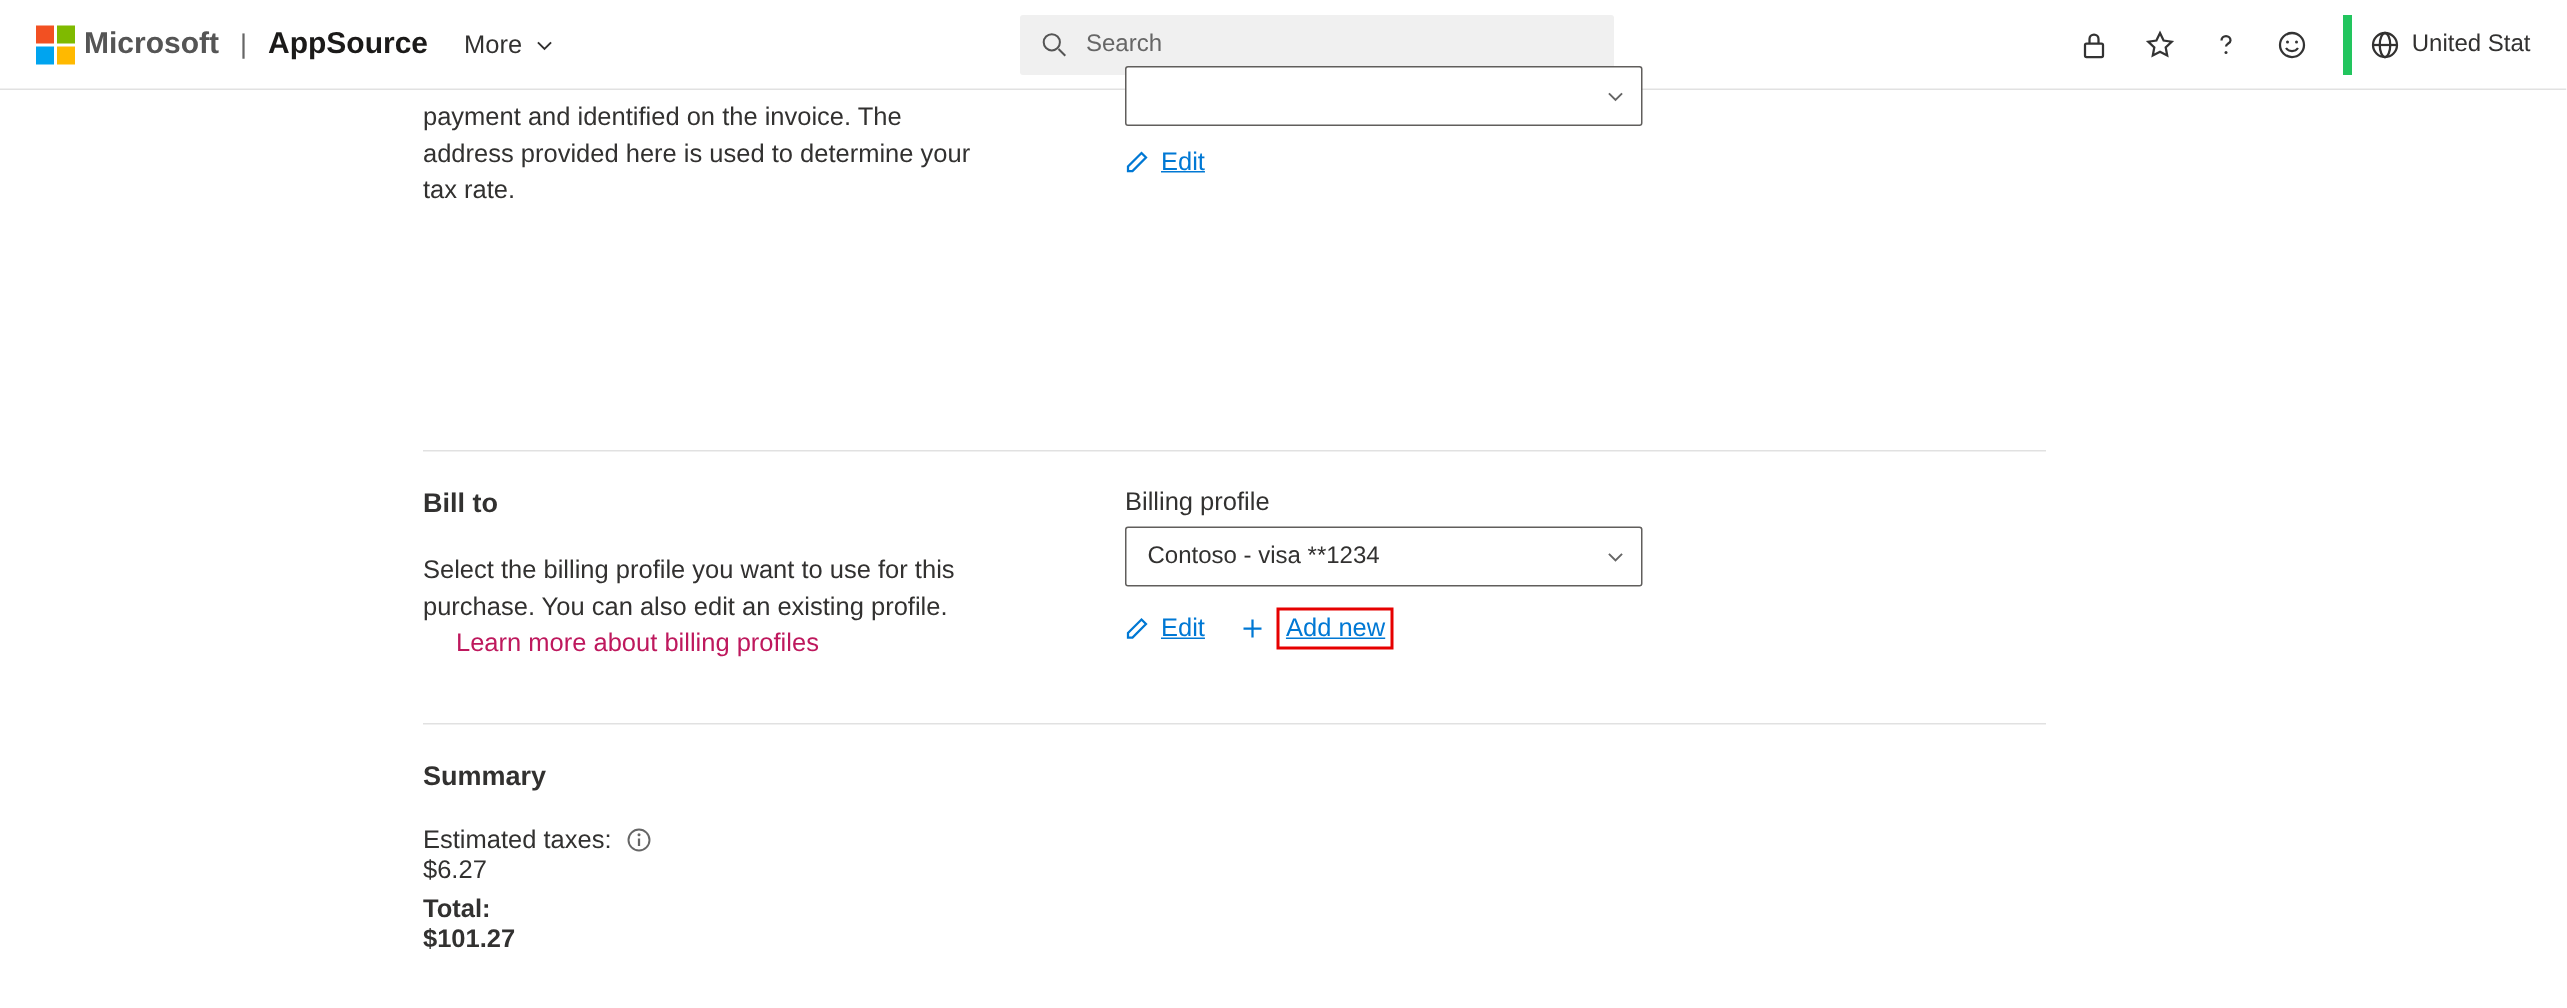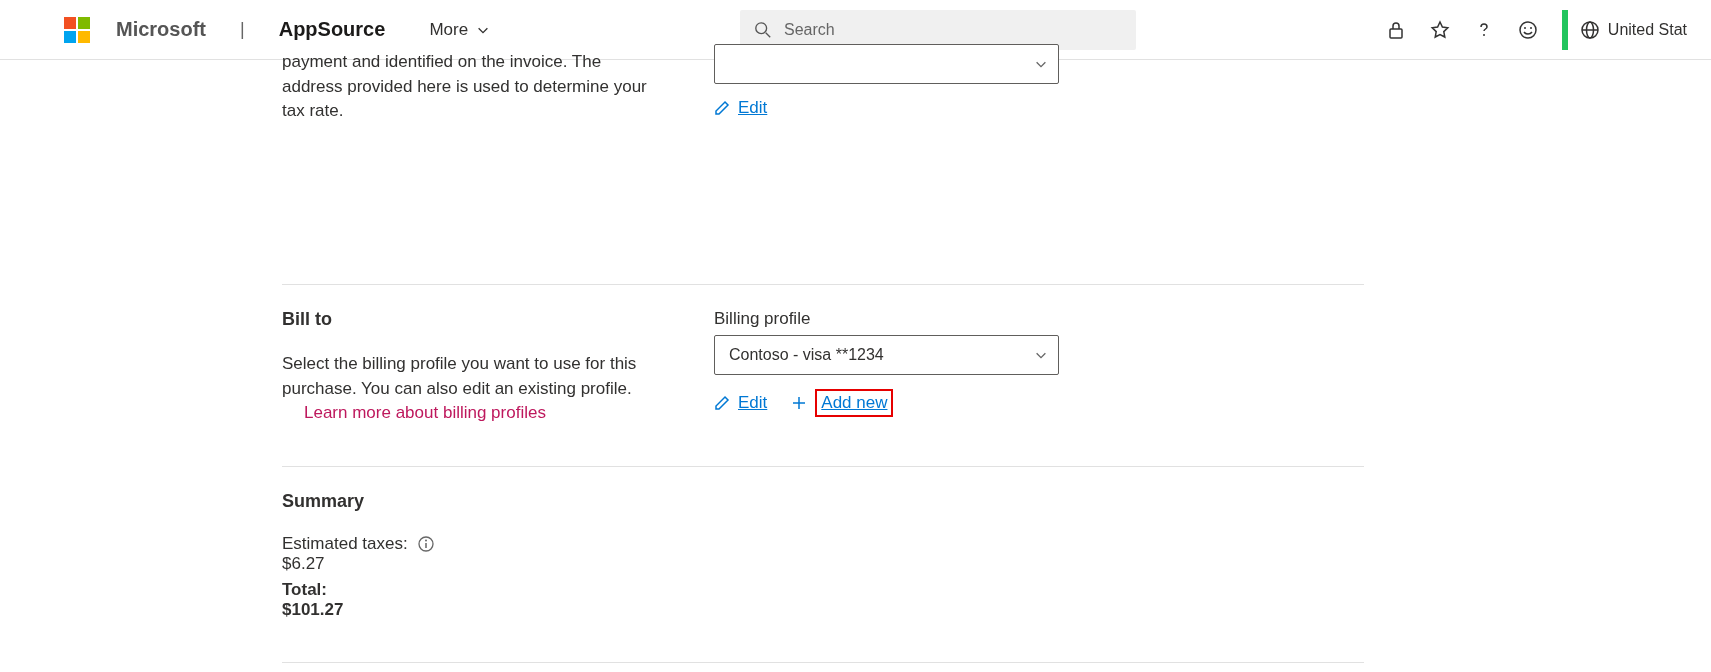--- a/index.html
+++ b/index.html
@@ -19,22 +19,21 @@
       height: 60px;
       border-bottom: 1px solid #e1e1e1;
       display: flex;
       align-items: center;
       padding: 0 24px;
       justify-content: space-between;
     }
     .header-left {
       display: flex;
       align-items: center;
-      gap: 26px;
-      margin-left: 40px;
+      gap: 6px;
     }
     .ms-logo {
       width: 26px;
       height: 26px;
       display: grid;
       grid-template-columns: 1fr 1fr;
       grid-template-rows: 1fr 1fr;
       gap: 2px;
     }
     .ms-logo .sq1 { background: #F25022; }
@@ -115,31 +114,33 @@
     .content {
       padding: 0 0 0 282px;
       width: 1364px;
       margin: 0;
     }
     .section-desc {
       font-size: 17px;
       color: #323130;
       line-height: 1.45;
       max-width: 370px;
+      margin-top: 16px;
     }
     .row {
       display: flex;
       align-items: flex-start;
     }
     .left-col {
       width: 432px;
       flex-shrink: 0;
     }
     .right-col {
       flex: 1;
+      margin-left: 36px;
     }
     .select-box {
       width: 345px;
       height: 40px;
       border: 1px solid #605e5c;
       border-radius: 2px;
       display: flex;
       align-items: center;
       justify-content: space-between;
       padding: 0 10px 0 14px;

